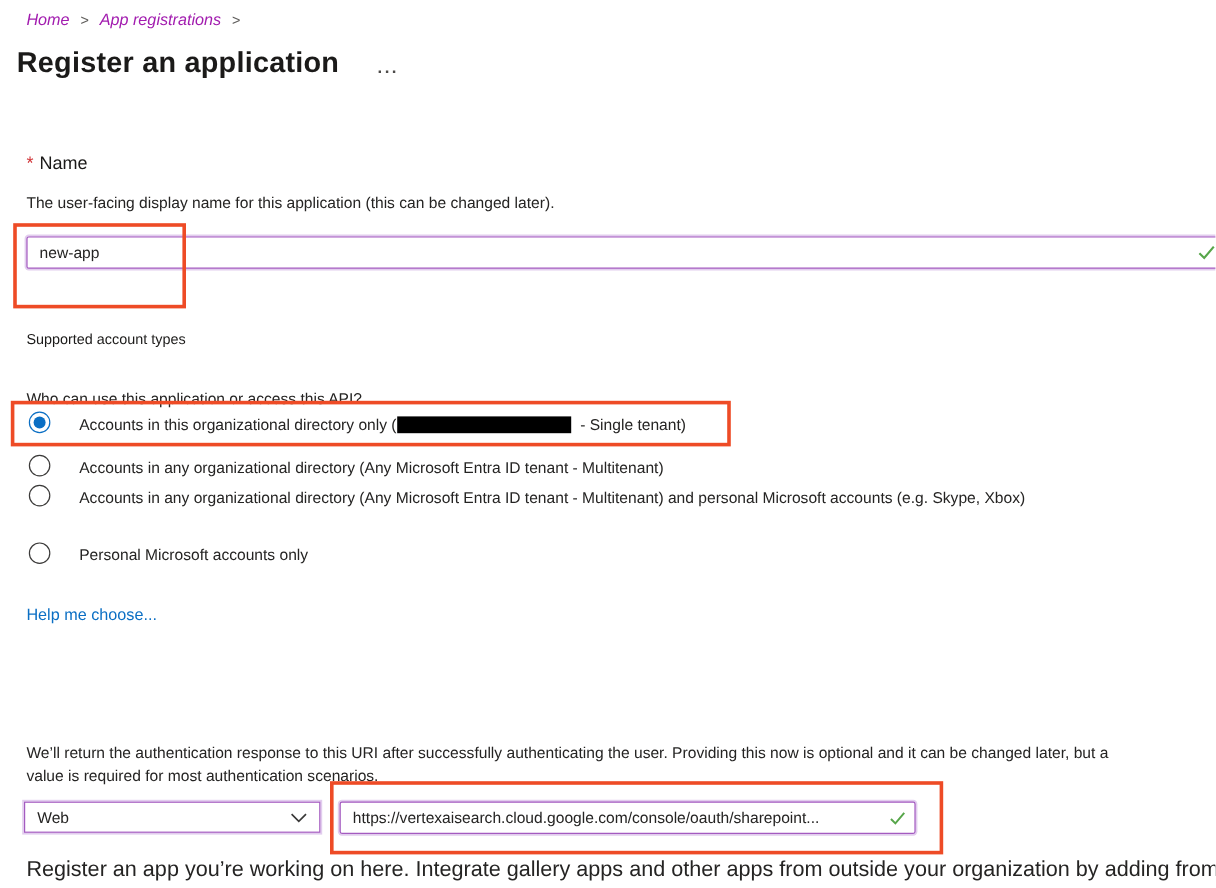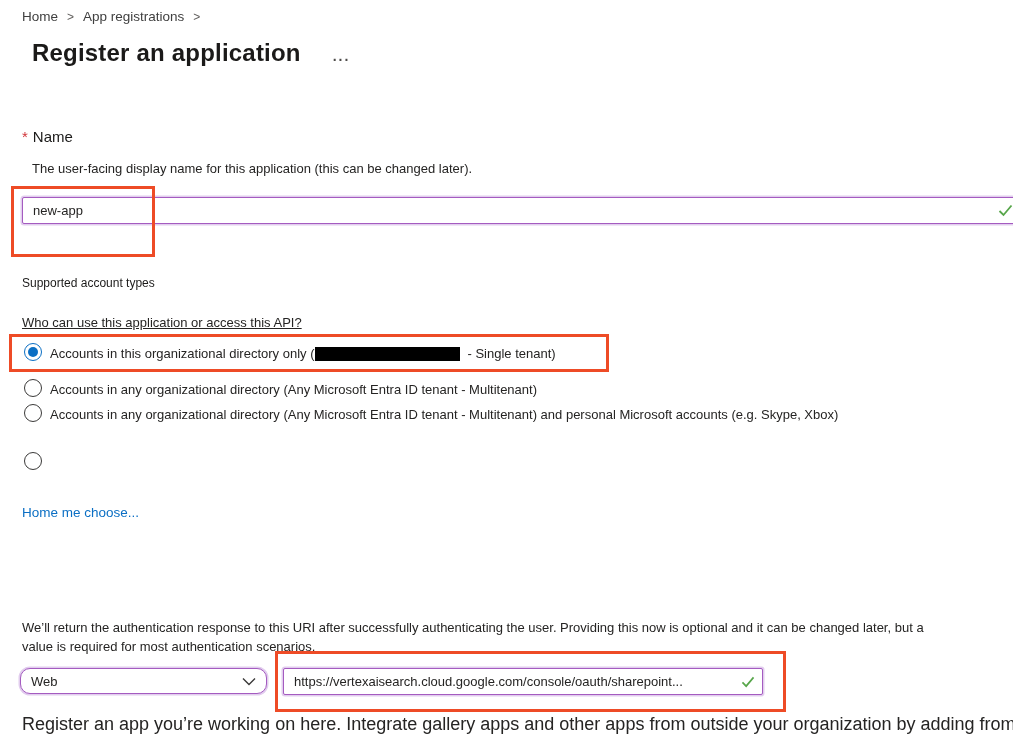--- a/index.html
+++ b/index.html
@@ -8,69 +8,69 @@
     width:1013px;height:740px;
     background:#ffffff;
     font-family:"Liberation Sans",sans-serif;
     color:#252423;
     overflow:hidden;
   }
   .abs{position:absolute;}
 
   
   .breadcrumb{top:9px;left:22px;display:flex;align-items:center;gap:9px;font-size:13.5px;}
-  .crumb{color:#404040;cursor:pointer;text-decoration:none;}
+  .crumb{color:#a21caf;cursor:pointer;text-decoration:none;font-style:italic;}
   .crumb-sep{color:#605e5c;font-size:12px;}
 
   
-  .title-row{top:39px;left:32px;display:flex;align-items:center;gap:32px;}
+  .title-row{top:39px;left:14px;display:flex;align-items:center;gap:32px;}
   .page-title{font-size:24px;font-weight:700;color:#1b1a19;margin:0;letter-spacing:.2px;}
   .more-commands{color:#4d4b49;font-size:14px;font-weight:700;letter-spacing:2px;cursor:pointer;line-height:1;padding-top:6px;}
 
   
   .field-label{top:128px;left:22px;font-size:15px;color:#1b1a19;}
   .req-marker{color:#d13438;margin-right:5px;}
   .desc{font-size:13px;color:#252423;line-height:18.5px;}
-  .name-desc{top:160px;left:22px;margin-left:10px;}
+  .name-desc{top:160px;left:22px;}
 
   
   .text-input-wrap{box-sizing:border-box;height:27px;background:#fff;
     border:1px solid #a45bc0;border-radius:2px;
     box-shadow:0 0 0 1.5px #e2cdee;
     display:flex;align-items:center;}
   .text-input-wrap input{
     border:none;outline:none;background:transparent;
     font-family:"Liberation Sans",sans-serif;font-size:13px;color:#252423;
     flex:1;padding:0 4px 0 10px;min-width:0;}
   .check-icon{flex:none;margin-right:9px;display:flex;align-items:center;}
   .name-input{top:197px;left:22px;width:1001px;}
 
   
   .section-heading{font-size:12px;color:#1b1a19;font-weight:400;}
   .accounts-heading{top:276px;left:22px;}
-  .accounts-question{top:314px;left:22px;text-decoration:underline;}
+  .accounts-question{top:324px;left:22px;}
 
   
-  .radio-row{position:absolute;left:24px;display:flex;gap:8px;align-items:flex-start;cursor:pointer;justify-content:center;}
+  .radio-row{position:absolute;left:24px;display:flex;gap:24px;align-items:flex-start;cursor:pointer;justify-content:center;}
   .radio{width:18px;height:18px;border-radius:50%;border:1px solid #3b3a39;background:#fff;
     flex:none;box-sizing:border-box;position:relative;}
   .radio.selected{border:1.5px solid #0b6fc4;}
   .radio.selected::after{content:"";position:absolute;inset:3px;border-radius:50%;background:#0b6fc4;}
   .radio-label{font-size:13px;line-height:18px;padding-top:2px;}
   .radio-label.wrap{max-width:880px;line-height:22px;padding-top:0;}
   .redaction-bar{display:inline-block;width:145px;height:14px;background:#000;
     vertical-align:text-bottom;margin:0 7px 0 1px;}
 
   .help-link{top:505px;left:22px;font-size:13.5px;color:#0b6fc4;cursor:pointer;}
 
   
   .redirect-heading{top:578px;left:22px;}
   .redirect-desc{top:606px;left:22px;width:926px;margin-top:13px;}
   .select-box{top:668px;left:20px;width:247px;height:26px;box-sizing:border-box;
-    border:1px solid #a45bc0;border-radius:10px;box-shadow:0 0 0 1.5px #e2cdee;
+    border:1px solid #a45bc0;border-radius:0;box-shadow:0 0 0 1.5px #e2cdee;
     background:#fff;display:flex;align-items:center;justify-content:space-between;
     padding:0 10px;font-size:13px;cursor:pointer;}
   .uri-input{top:668px;left:283px;width:480px;}
 
   
   .footer-text{top:714px;left:22px;font-size:18px;white-space:nowrap;}
   .footer-link{color:#0b6fc4;cursor:pointer;}
 
   
   .annotation{position:absolute;border:3px solid #ee4b26;box-sizing:border-box;
@@ -123,23 +123,24 @@
     <span class="radio-label">Accounts in any organizational directory (Any Microsoft Entra ID tenant - Multitenant)</span>
   </div>
 
   <div class="radio-row" style="top:404px;">
     <span class="radio"></span>
     <span class="radio-label wrap">Accounts in any organizational directory (Any Microsoft Entra ID tenant - Multitenant) and personal Microsoft accounts (e.g. Skype, Xbox)</span>
   </div>
 
   <div class="radio-row" style="top:452px;">
     <span class="radio"></span>
+    <span class="radio-label">Personal Microsoft accounts only</span>
   </div>
 
-  <a class="abs help-link">Home me choose...</a>
+  <a class="abs help-link">Help me choose...</a>
 
   <div class="abs desc redirect-desc">We’ll return the authentication response to this URI after successfully authenticating the user. Providing this now is optional and it can be changed later, but a value is required for most authentication scenarios.</div>
 
   <div class="abs select-box">
     <span>Web</span>
     <span style="display:flex;align-items:center;">
       <svg width="14" height="9" viewBox="0 0 14 9">
           <path d="M1 1.5 L7 7.5 L13 1.5" fill="none" stroke="#3b3a39" stroke-width="1.4"></path>
         </svg>
     </span>

